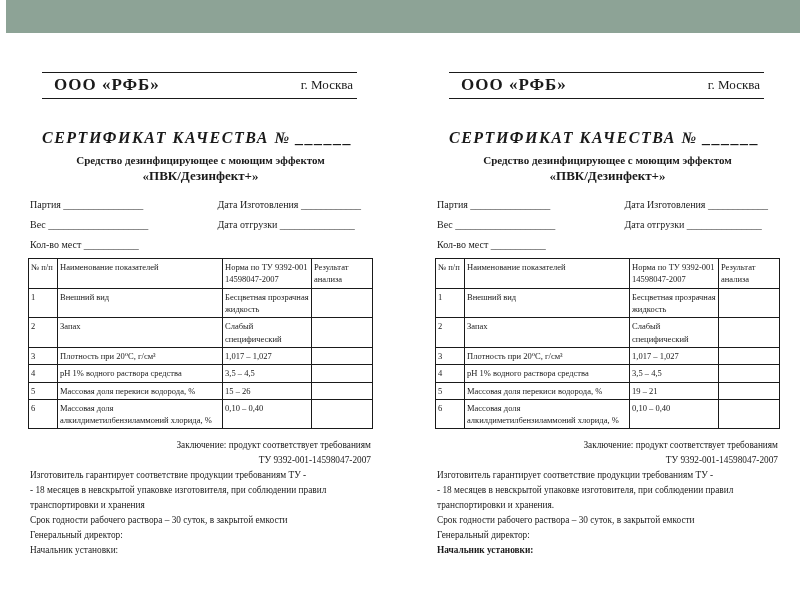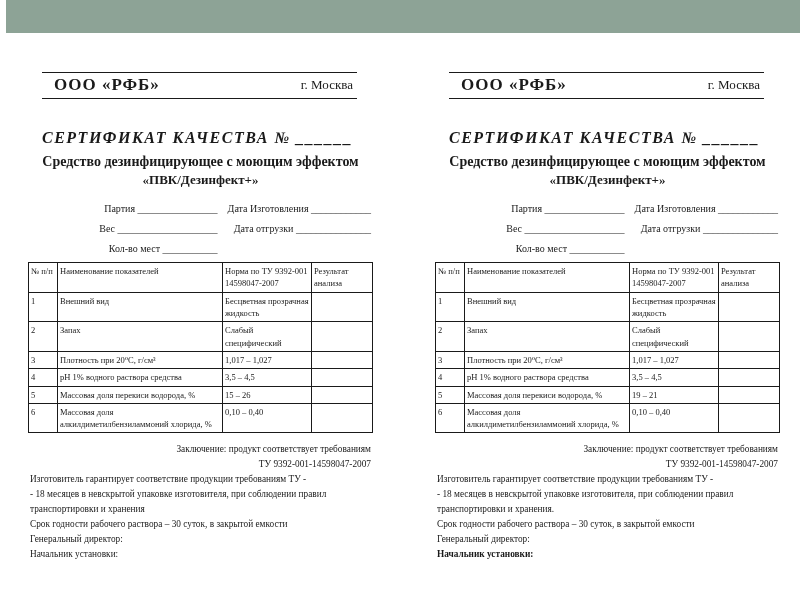--- a/index.html
+++ b/index.html
@@ -21,25 +21,25 @@
     border-top:1.5px solid #1a1a1a;border-bottom:1.5px solid #1a1a1a;
     margin:0 16px 0 14px;padding:2px 4px 3px 12px;
   }
   .company{font-size:17px;font-weight:bold;letter-spacing:1px;}
   .city{font-size:13px;padding-bottom:2px;}
   .title{
     margin:30px 0 4px 14px;font-size:16px;font-weight:bold;letter-spacing:1.5px;
     white-space:nowrap;
     font-style:italic;
   }
-  .sub1{text-align:center;font-weight:bold;font-size:14px;margin-top:7px;}
+  .sub1{text-align:center;font-weight:bold;font-size:11px;margin-top:7px;}
   .sub2{text-align:center;font-weight:bold;font-size:13px;margin-top:2px;}
   .fields{
     margin:15px 2px 0 2px;font-size:10px;
-    display:grid;grid-template-columns:55% 45%;row-gap:9px;text-align:right;
+    display:grid;grid-template-columns:55% 45%;row-gap:9px;
   }
   .spec-table{width:100%;border-collapse:collapse;margin-top:8px;font-size:8.5px;line-height:1.45;}
   .spec-table th,.spec-table td{
     border:1px solid #1a1a1a;padding:2px 2px;vertical-align:top;
     text-align:left;font-weight:normal;
   }
   .col-num{width:24px;}
   .col-norm{width:84px;}
   .col-res{width:56px;}
   .c{text-align:left;}

